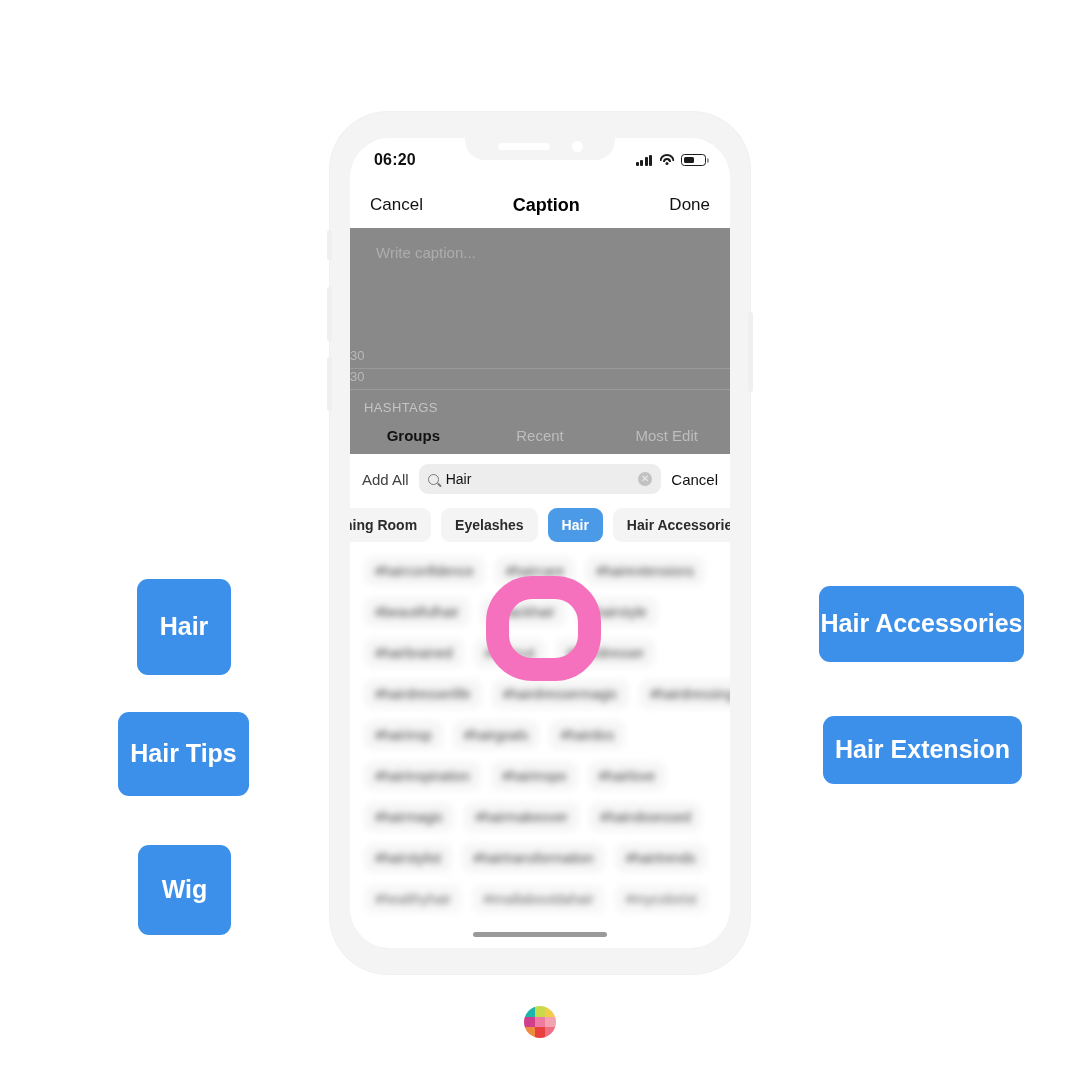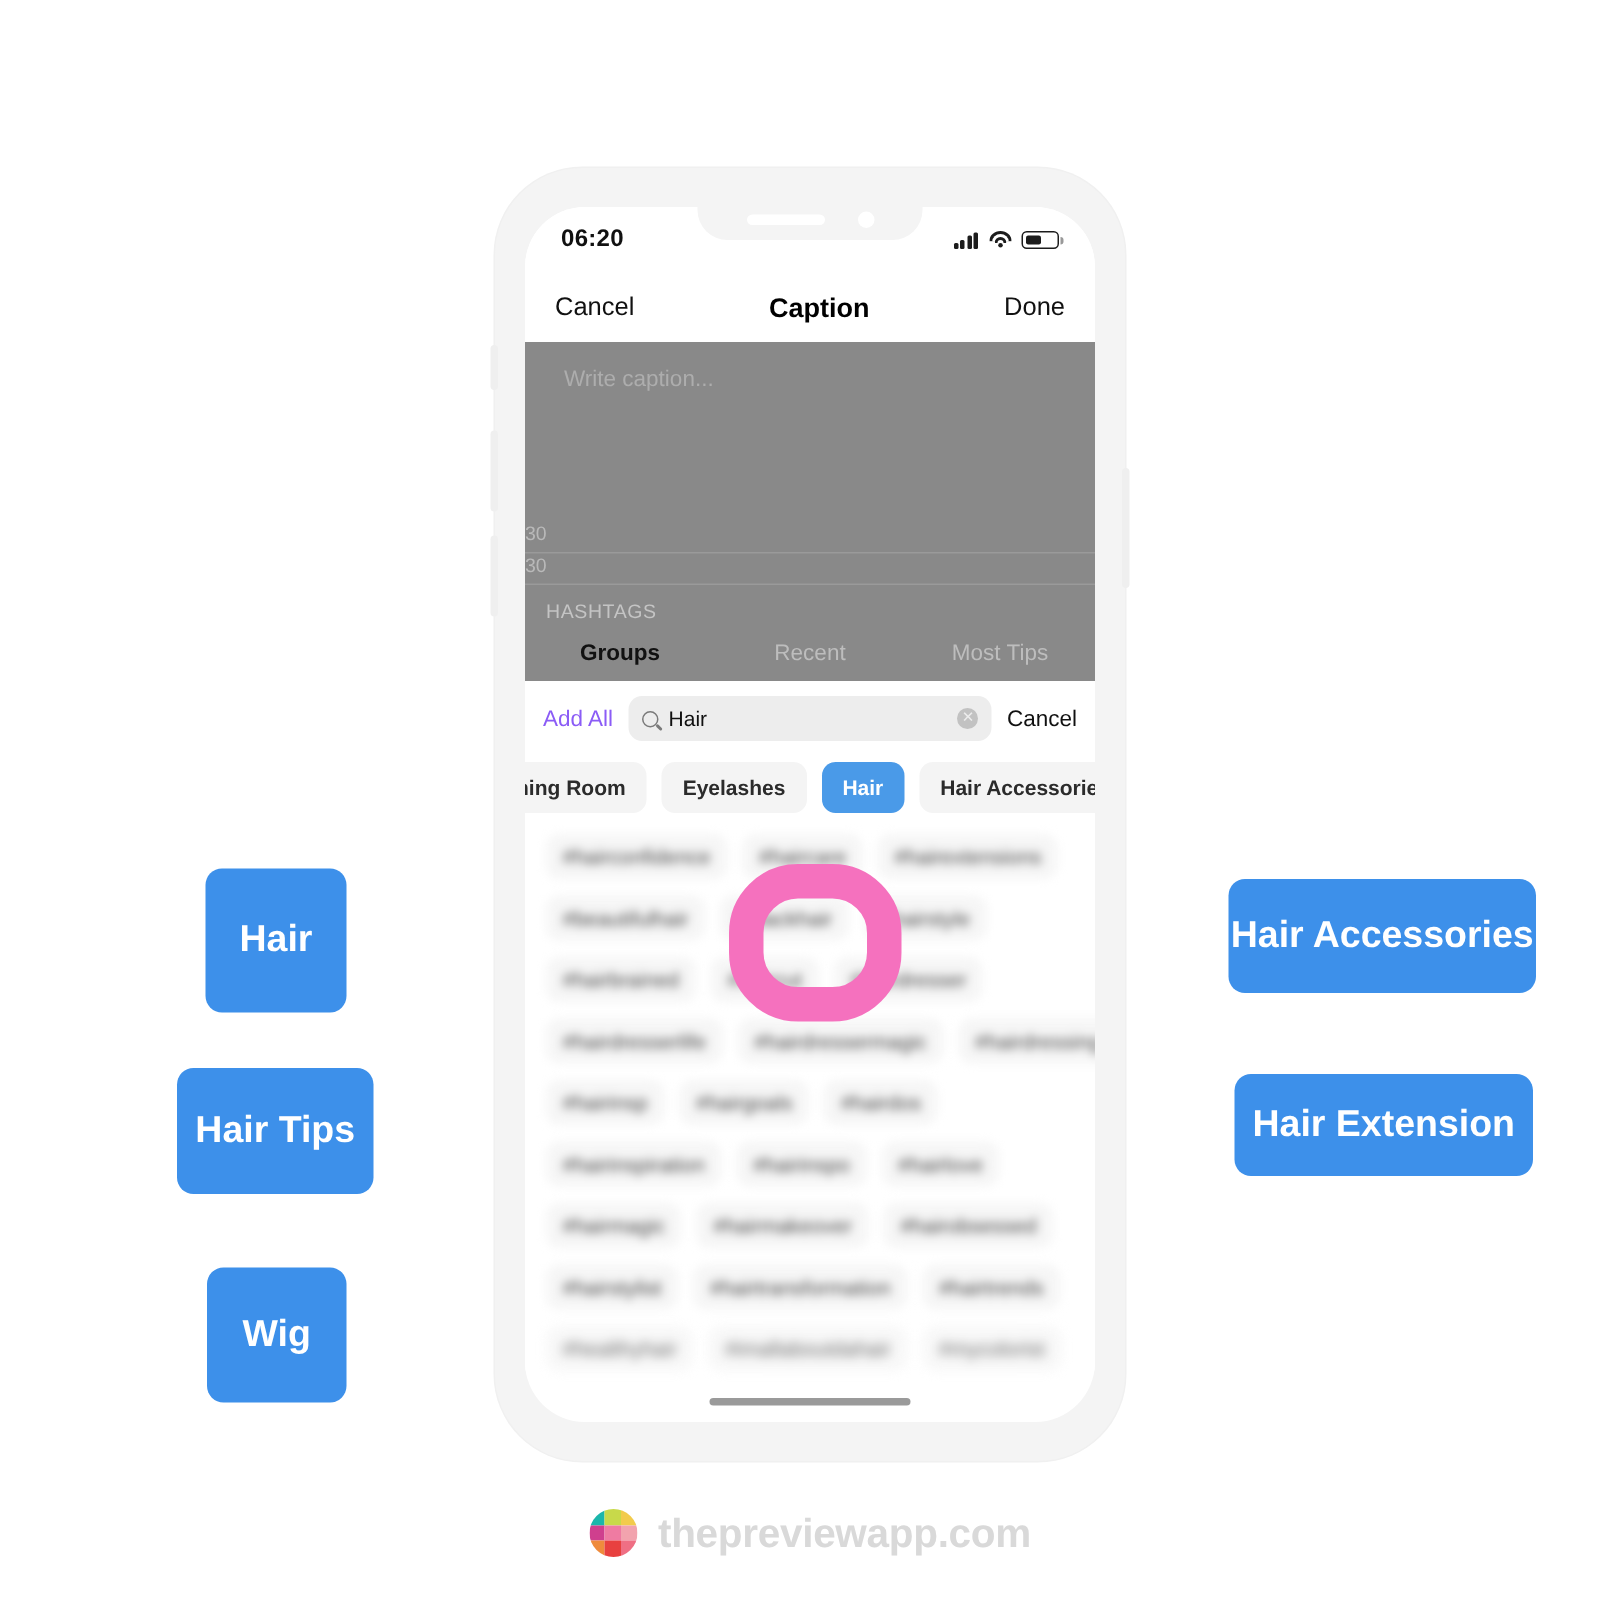--- a/index.html
+++ b/index.html
@@ -97,21 +97,21 @@
   .sep{ height:1px; background:#9a9a9a; }
   #first-comment{ font-size:15px; color:#b0b0b0; padding:14px 14px 12px 14px; }
   #hashtags-label{ font-size:13px; color:#c4c4c4; padding:10px 0 8px 14px; letter-spacing:.4px;}
   #tabs-row{ display:flex; padding:4px 0 10px 0; }
   .tab{ flex:1; text-align:center; font-size:15px; color:#bdbdbd; }
   .tab.active{ color:#111; font-weight:bold; }
 
   
   #sheet{ background:#fff; }
   #search-row{ display:flex; align-items:center; gap:10px; padding:10px 12px 8px 12px; }
-  #add-all{ font-size:15px; color:#8b5cf6; white-space:nowrap; }
+  #add-all{ font-size:15px; color:#404040; white-space:nowrap; }
   #search-field{
     flex:1; height:30px; background:#ededed; border-radius:9px;
     display:flex; align-items:center; padding:0 9px; gap:7px; position:relative;
   }
   .mag{ width:11px; height:11px; border:1.7px solid #7a7a7a; border-radius:50%; position:relative; flex:none;}
   .mag::after{ content:''; position:absolute; right:-4.5px; bottom:-2.5px; width:5px; height:1.7px;
     background:#7a7a7a; transform:rotate(45deg); border-radius:1px;}
   #search-value{ font-size:14px; color:#111; flex:1; }
   #clear-btn{ width:14px; height:14px; border-radius:50%; background:#c2c2c2;
     color:#ededed; font-size:10px; line-height:14px; text-align:center; flex:none; }
@@ -218,21 +218,21 @@
         <div id="caption-placeholder">Write caption...</div>
       </div>
       <div class="count-row">30</div>
       <div class="sep"></div>
       <div class="count-row">30</div>
       <div class="sep"></div>
       <div id="hashtags-label">HASHTAGS</div>
       <div id="tabs-row">
         <div class="tab active">Groups</div>
         <div class="tab">Recent</div>
-        <div class="tab">Most Tips</div>
+        <div class="tab">Most Edit</div>
       </div>
     </div>
 
     <div id="sheet">
 
       <div id="search-row">
         <div id="add-all">Add All</div>
         <div id="search-field">
           <span class="mag"></span>
           <span id="search-value">Hair</span>
@@ -315,14 +315,13 @@
       <i style="background: rgb(27, 182, 171);"></i>
       <i style="background: rgb(200, 217, 74);"></i>
       <i style="background: rgb(242, 203, 76);"></i>
       <i style="background: rgb(207, 63, 142);"></i>
       <i style="background: rgb(239, 123, 162);"></i>
       <i style="background: rgb(242, 163, 174);"></i>
       <i style="background: rgb(239, 139, 60);"></i>
       <i style="background: rgb(232, 64, 63);"></i>
       <i style="background: rgb(239, 111, 132);"></i>
     </div>
-  <div id="brand-text">thepreviewapp.com</div>
 </div>
 
 </body></html>

